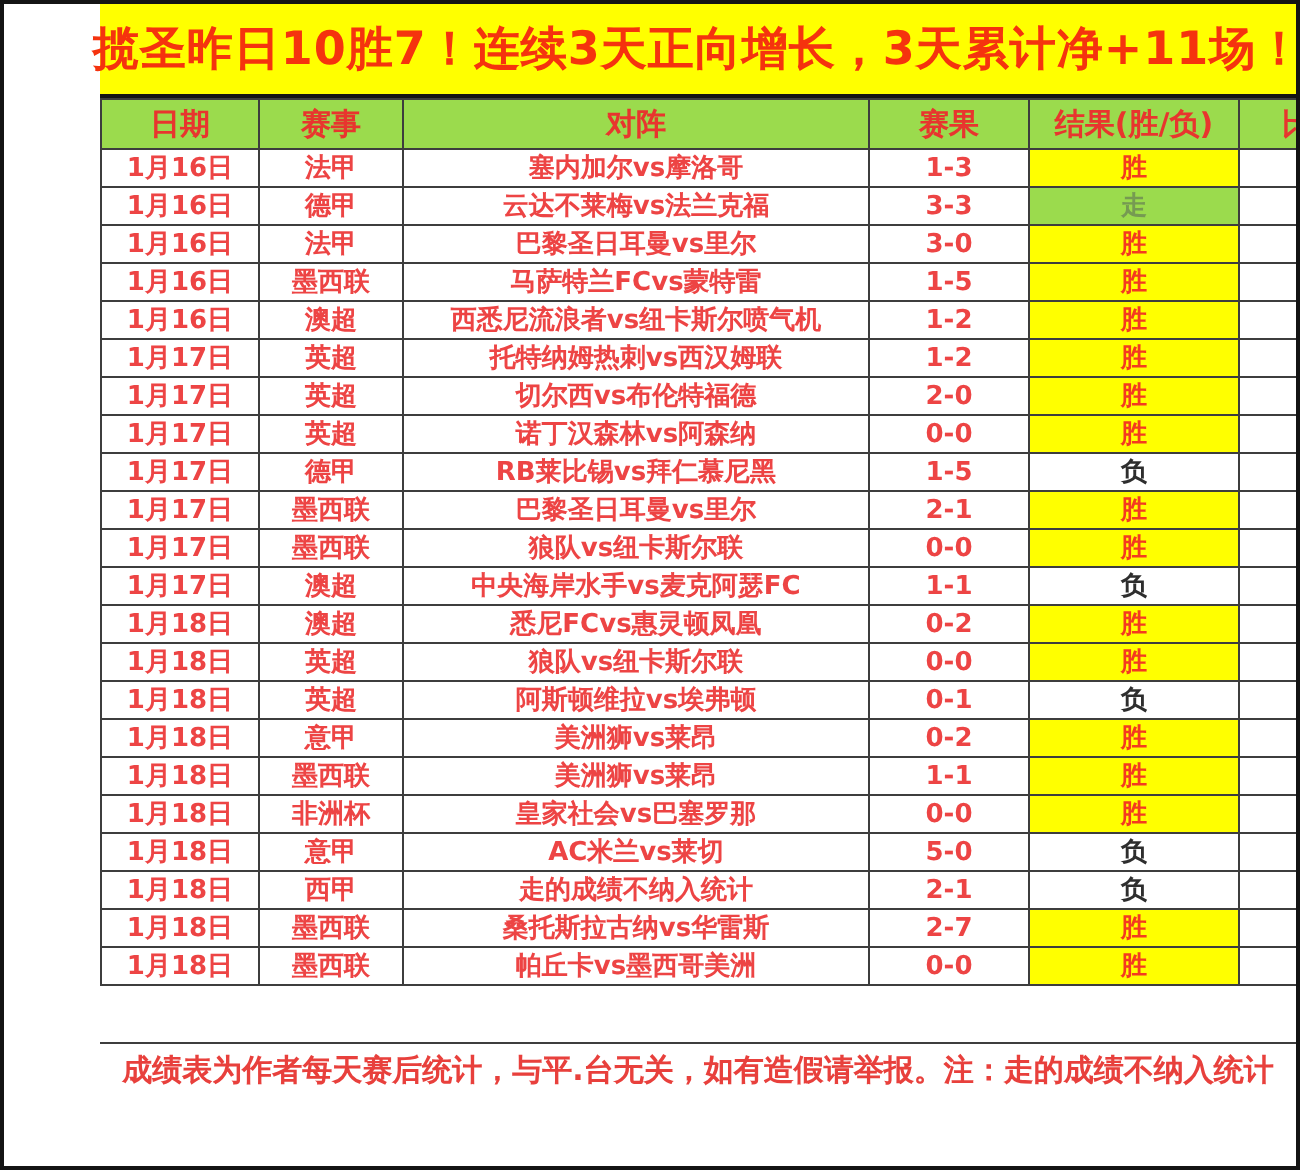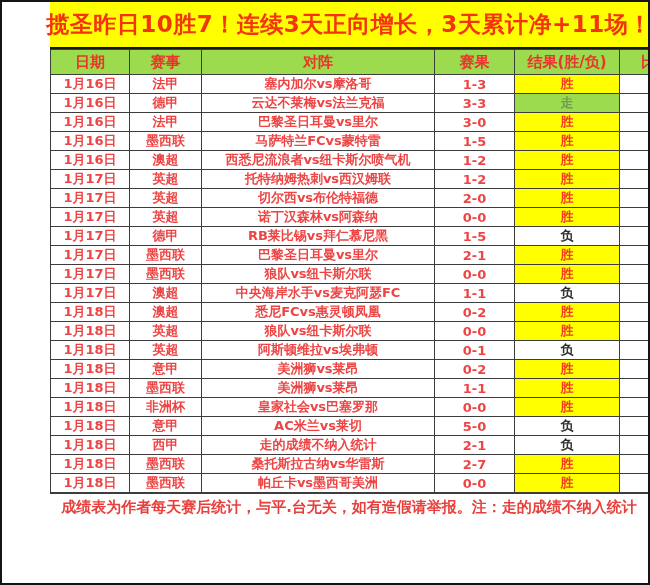--- a/index.html
+++ b/index.html
@@ -59,20 +59,21 @@
   td.result.push { background: #9BDB4D; color: #769A52; }
   td.bifen { color: #E8352E; font-size: 14px; }
   .footer-bar {
     flex: 0 0 28px;
     border-top: 1px solid #3d3d3d;
     color: #E8403C;
     font-size: 15px; font-weight: bold;
     display: flex; align-items: center; justify-content: center;
     white-space: nowrap;
     background: #ffffff;
+    margin-top: 28px;
   }
 </style>
 </head>
 <body>
 
 <div class="sheet">
 
   <div class="title-bar">揽圣昨日10胜7！连续3天正向增长，3天累计净+11场！</div>
 
   <table class="results">

